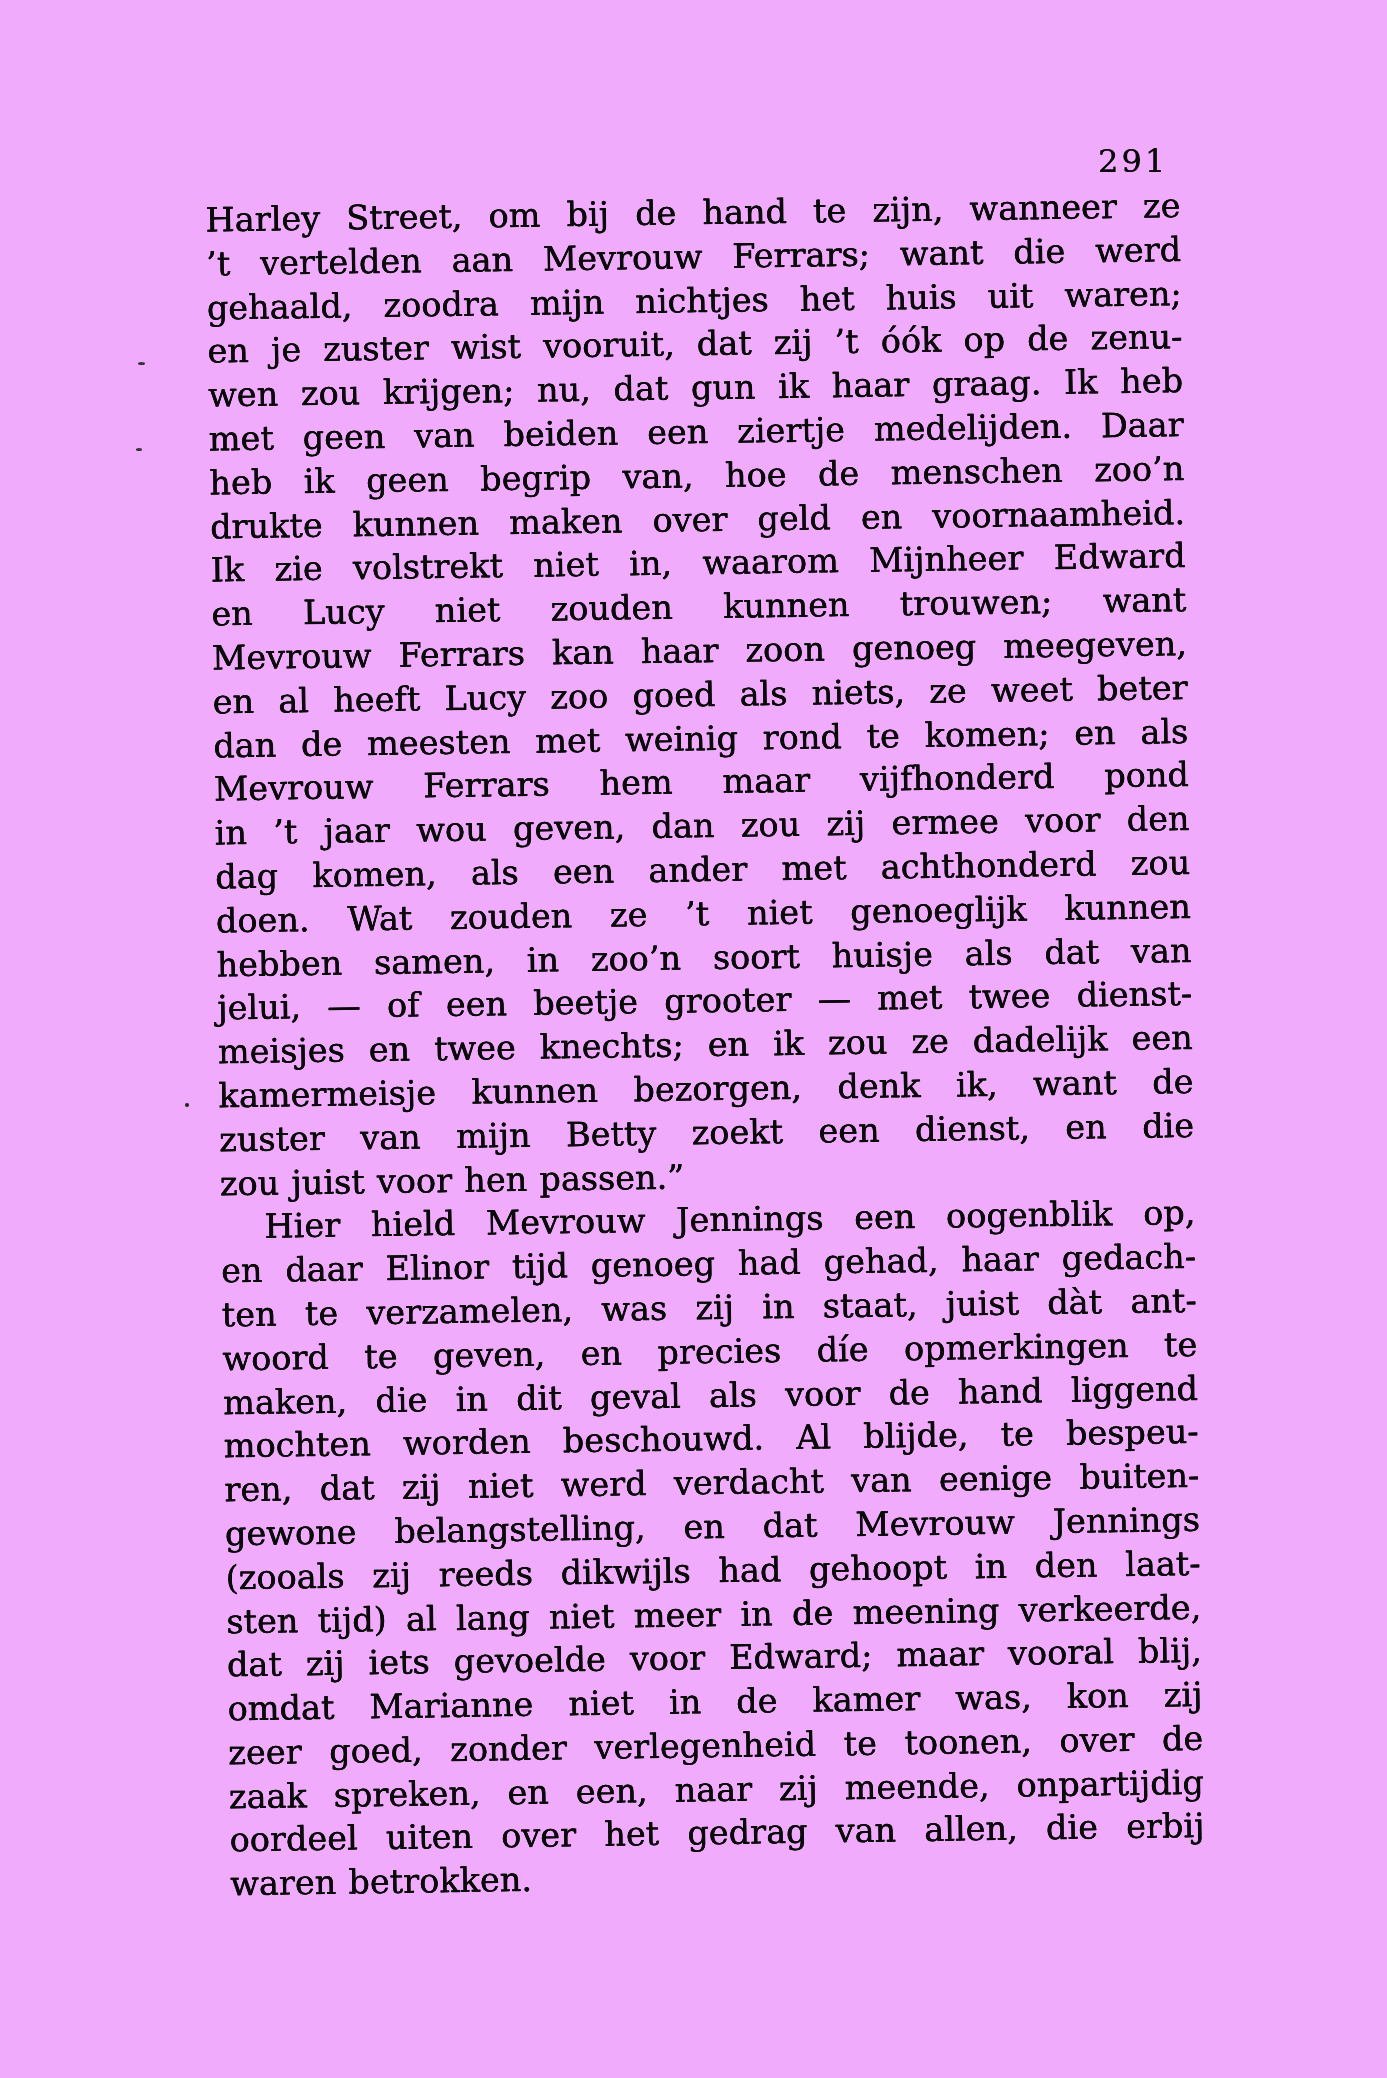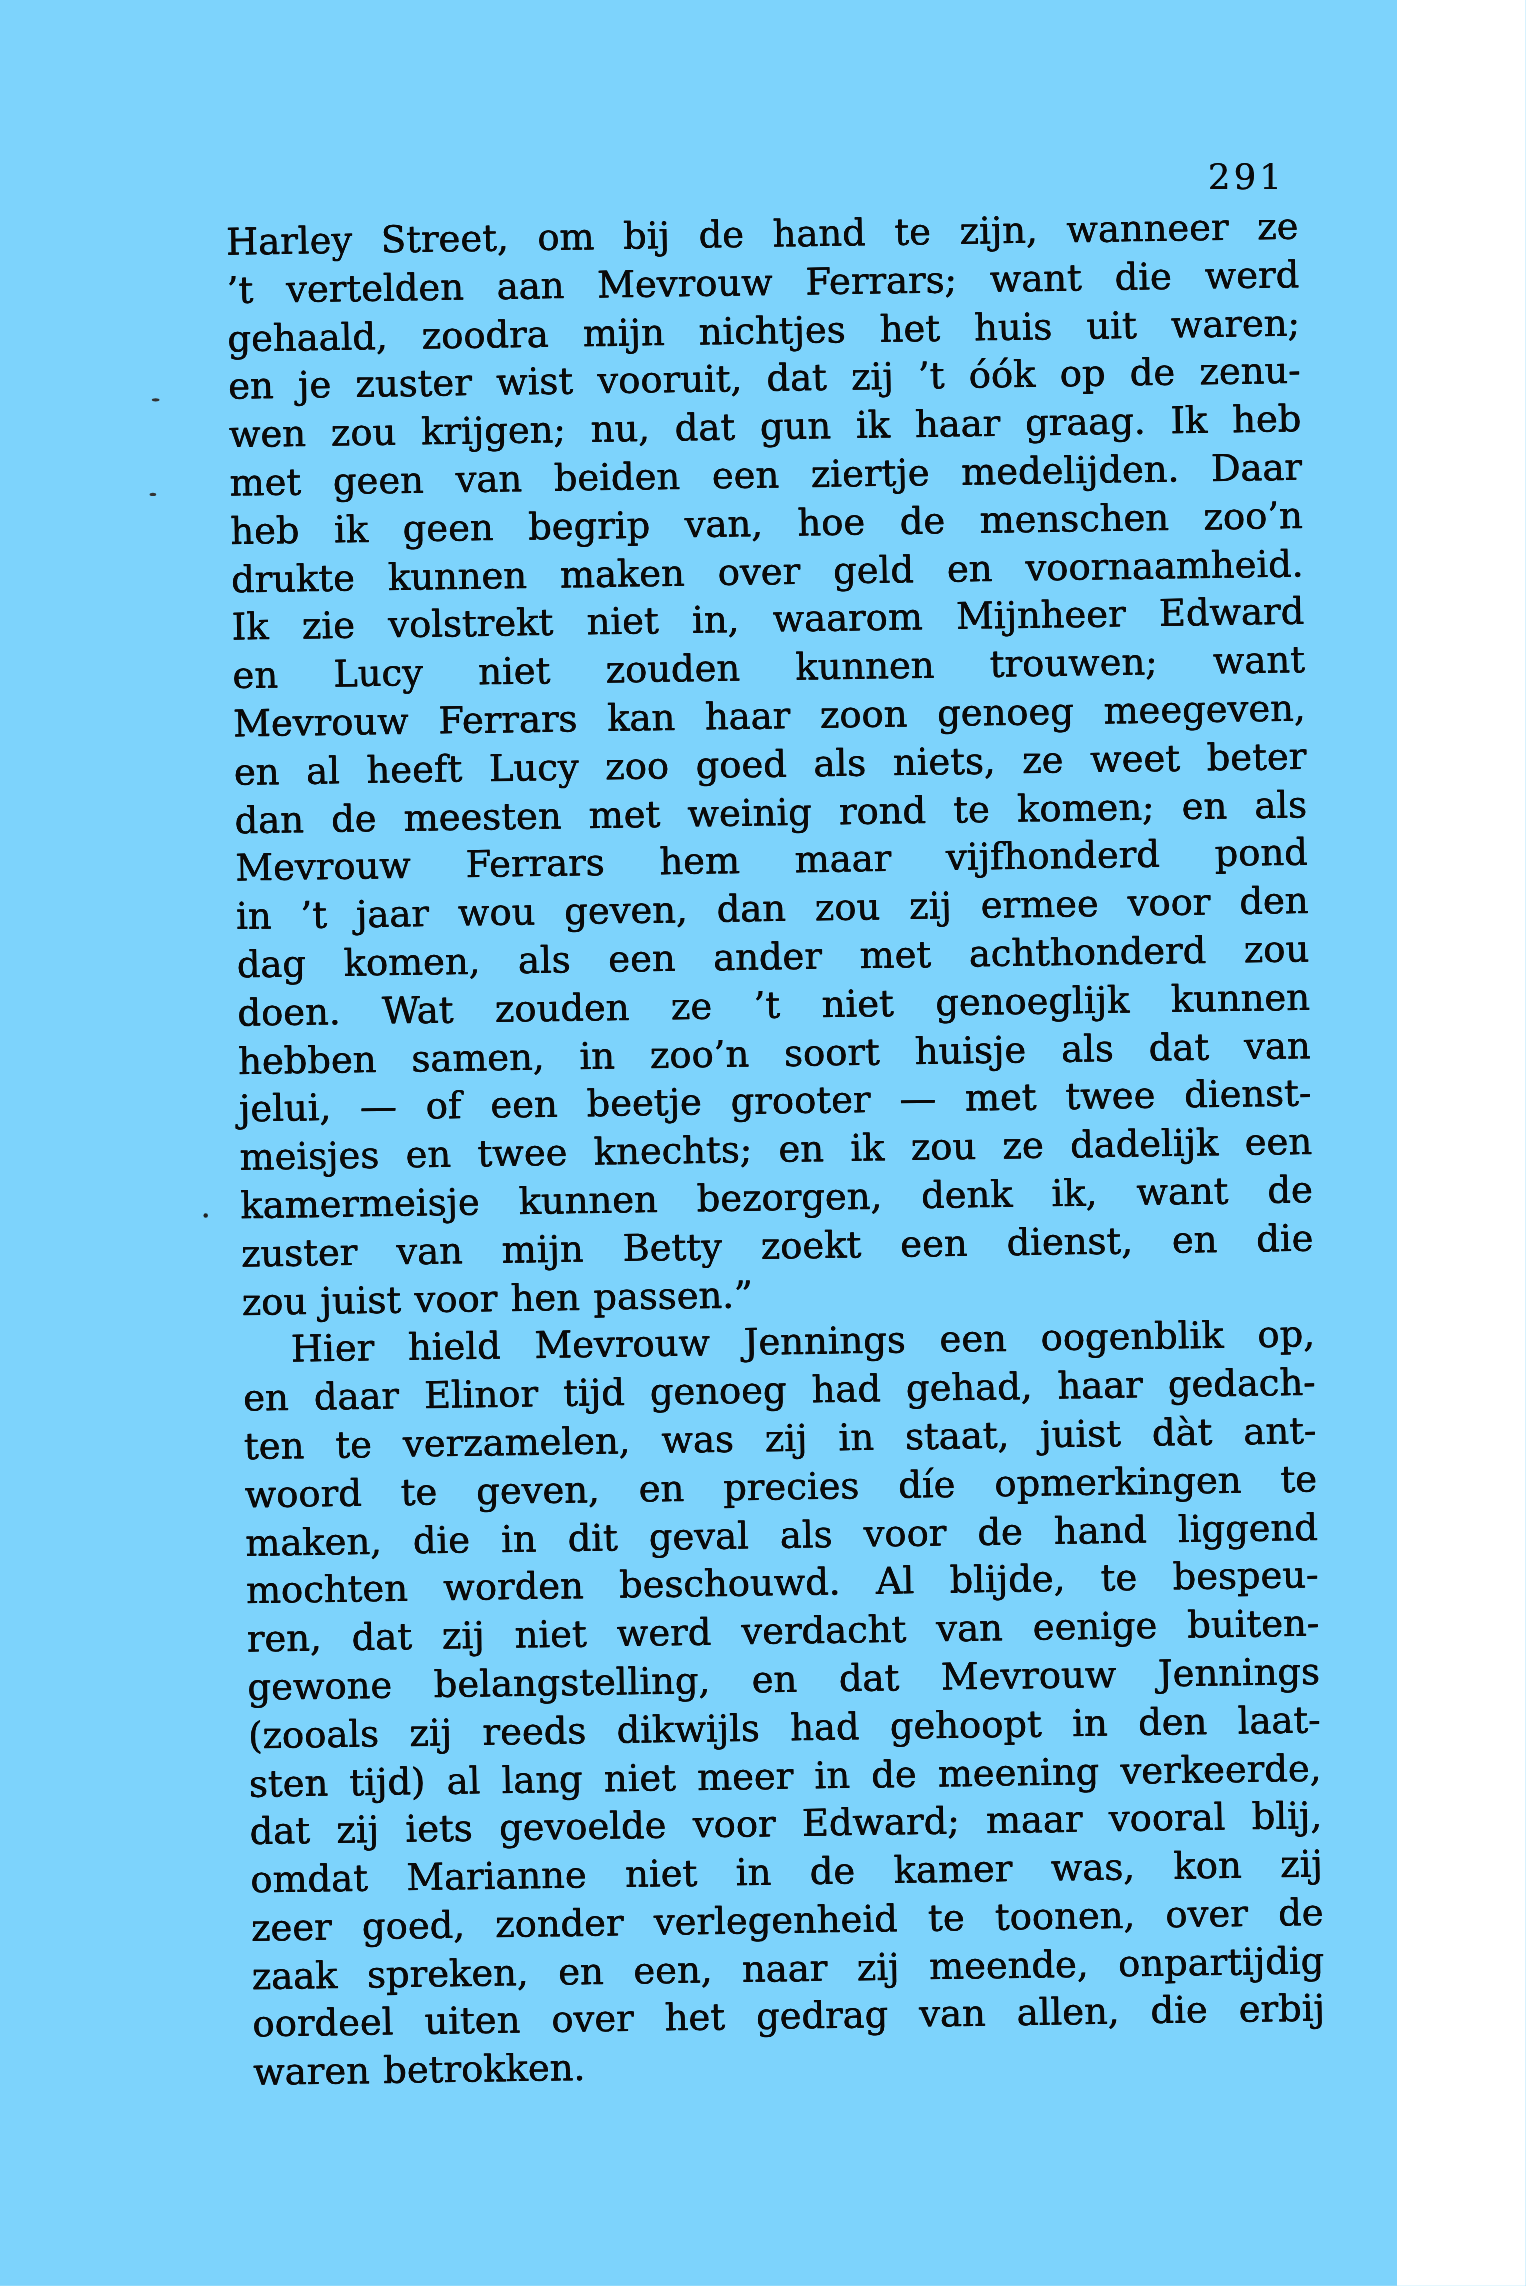--- a/index.html
+++ b/index.html
@@ -4,22 +4,22 @@
 <style>
   html, body { margin: 0; padding: 0; }
   body {
     width: 1387px; height: 2078px;
     background: #ffffff;
     font-family: "DejaVu Serif", serif;
     overflow: hidden;
   }
   .page {
     position: relative;
-    width: 1270px; height: 2078px;
-    background: #7dd3fc;
+    width: 1387px; height: 2078px;
+    background: #f0abfc;
     color: #0a0a0a;
   }
   .page-number {
     position: absolute;
     top: 142px; left: 1098px;
     font-size: 32px;
     letter-spacing: 3px;
     text-shadow: 0.35px 0 0 currentColor;
   }
   .text-column {

